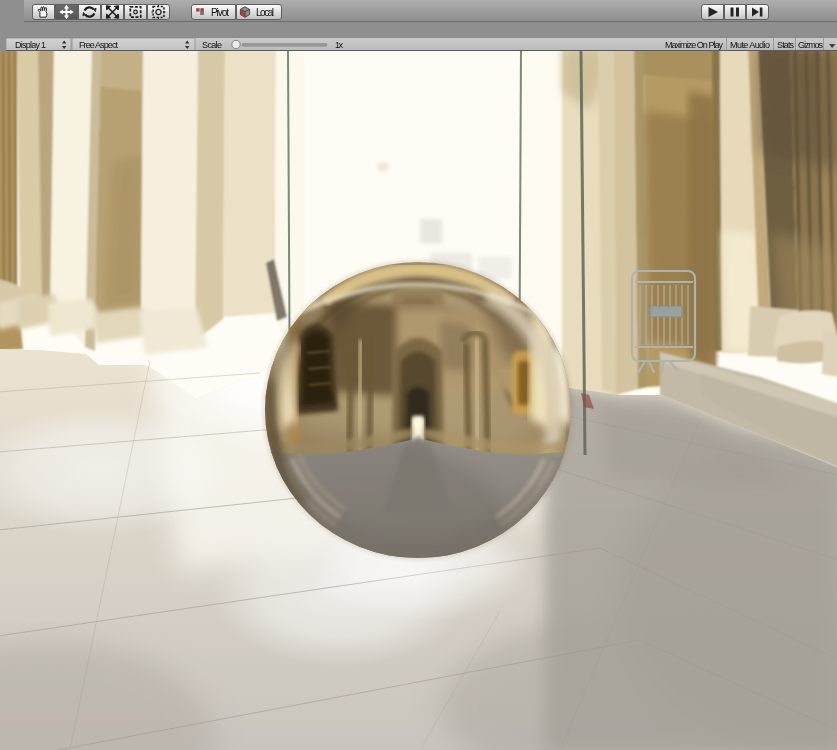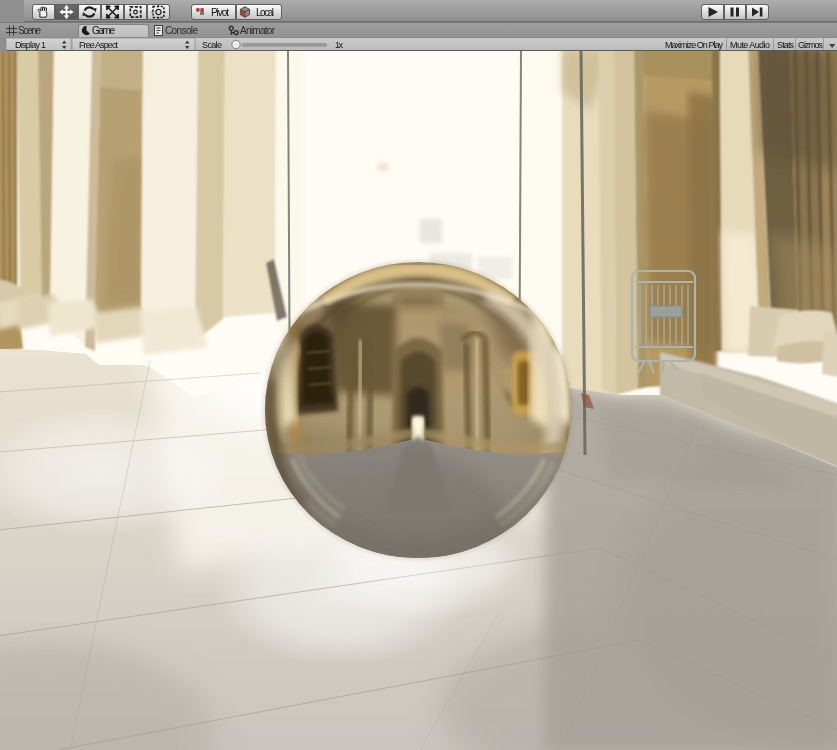--- a/index.html
+++ b/index.html
@@ -84,42 +84,20 @@
       <path d="M684.5,7 L684.5,17 L694,12 Z" fill="#242424"></path>
       <rect x="706.5" y="7.5" width="3" height="9" fill="#242424"></rect>
       <rect x="712" y="7.5" width="3" height="9" fill="#242424"></rect>
       <path d="M728,7.5 L728,16.5 L735,12 Z" fill="#242424"></path>
       <rect x="735.8" y="7.5" width="2.6" height="9" fill="#242424"></rect>
       <text x="187" y="16" font-size="10" fill="#111" textLength="18">Pivot</text>
       <text x="232" y="16" font-size="10" fill="#111" textLength="18">Local</text>
     </svg>
   </div>
 
-  <div id="tabrow">
-    <div id="gametab"></div>
-    <svg width="837" height="15" style="position:absolute;left:0;top:0;">
-      <g stroke="#3a3a3a" stroke-width="1" fill="none">
-        <path d="M6,5.5 L17,5.5 M6,9.5 L17,9.5 M9.5,2.5 L9.5,12.5 M13.5,2.5 L13.5,12.5"></path>
-      </g>
-      <path d="M86.5,2.8 a4.7,4.7 0 1 0 3.4,8 l-3.4,-3.3 z" fill="#1a1a1a"></path>
-      <g transform="translate(158.5,7.5)">
-        <rect x="-4" y="-5" width="8" height="10" fill="#e8e8e8" stroke="#3f3f3f" stroke-width="1"></rect>
-        <path d="M-2,-2.5 h4 M-2,0 h4 M-2,2.5 h2.5" stroke="#3f3f3f" stroke-width="1"></path>
-      </g>
-      <g transform="translate(233.5,7.5)" fill="none" stroke="#303030" stroke-width="1.4">
-        <circle cx="-2.2" cy="-2.2" r="2"></circle>
-        <circle cx="2.6" cy="2.2" r="2"></circle>
-        <path d="M-2.2,0 L-2.2,4.2 M0.4,2.2 L-2.2,2.2"></path>
-      </g>
-      <text x="18" y="11" font-size="10" fill="#2a2a2a" textLength="23">Scene</text>
-      <text x="92" y="11" font-size="10" fill="#111" textLength="23">Game</text>
-      <text x="165" y="11" font-size="10" fill="#2a2a2a" textLength="33">Console</text>
-      <text x="240" y="11" font-size="10" fill="#2a2a2a" textLength="35">Animator</text>
-    </svg>
-  </div>
 
   <div id="gbar">
     <svg width="837" height="14" style="position:absolute;left:0;top:0;">
       <rect x="0" y="0" width="65" height="13" fill="url(#ddg)" stroke="#989898" stroke-width="1"></rect>
       <rect x="66" y="0" width="123" height="13" fill="url(#ddg)" stroke="#989898" stroke-width="1"></rect>
       <defs>
         <linearGradient id="ddg" x1="0" y1="0" x2="0" y2="1">
           <stop offset="0" stop-color="#d3d3d3"></stop>
             <stop offset="1" stop-color="#c0c0c0"></stop>
         </linearGradient>

